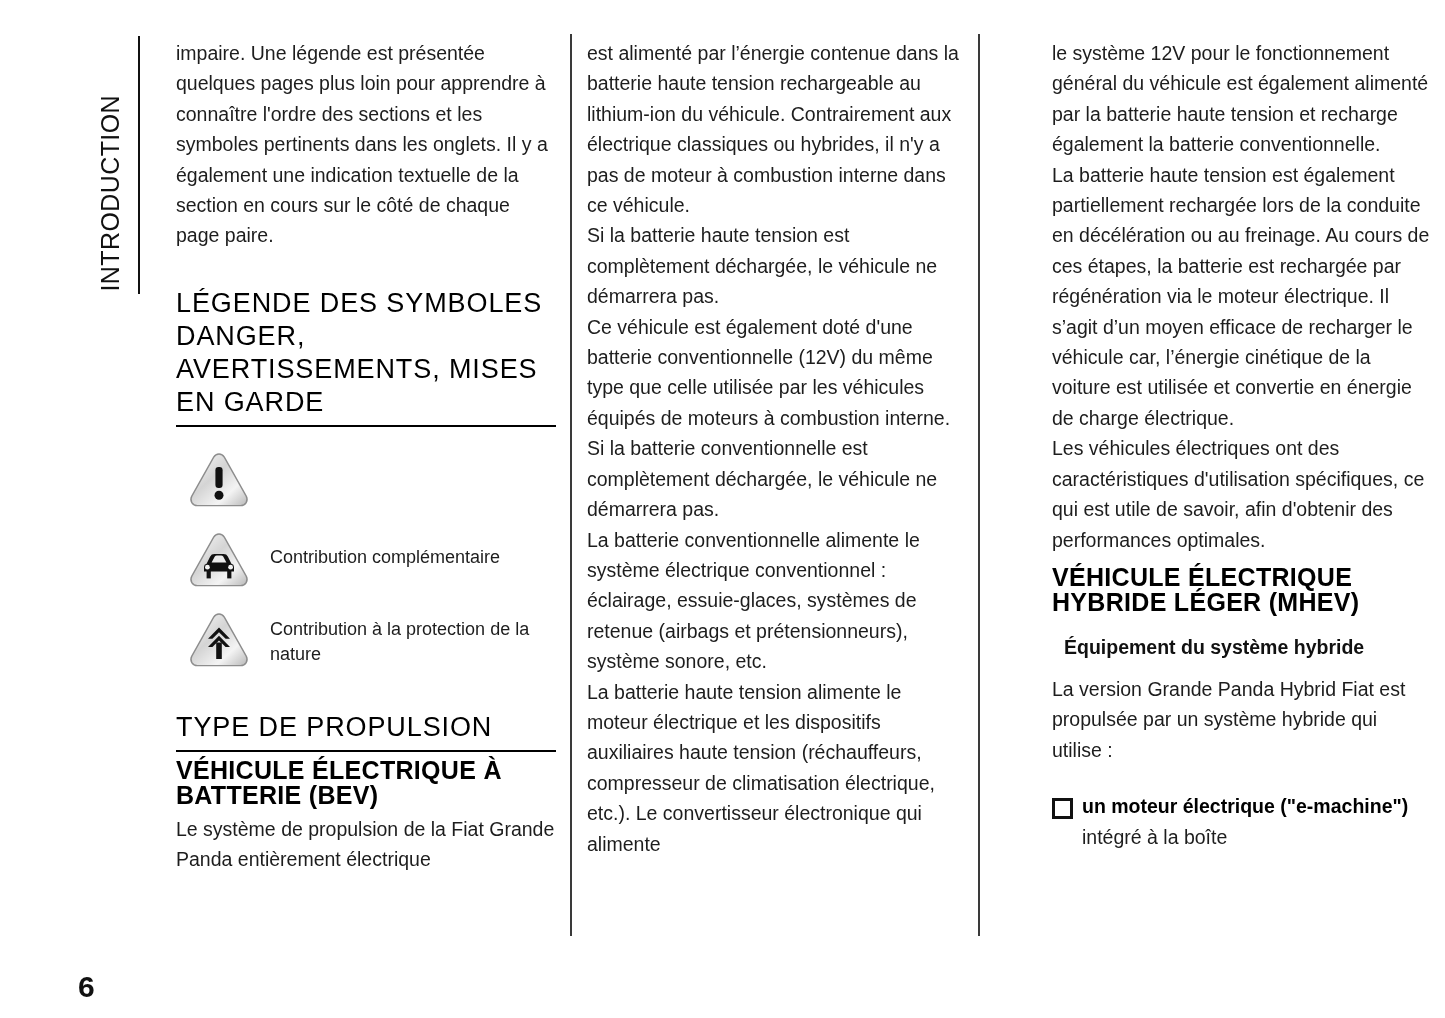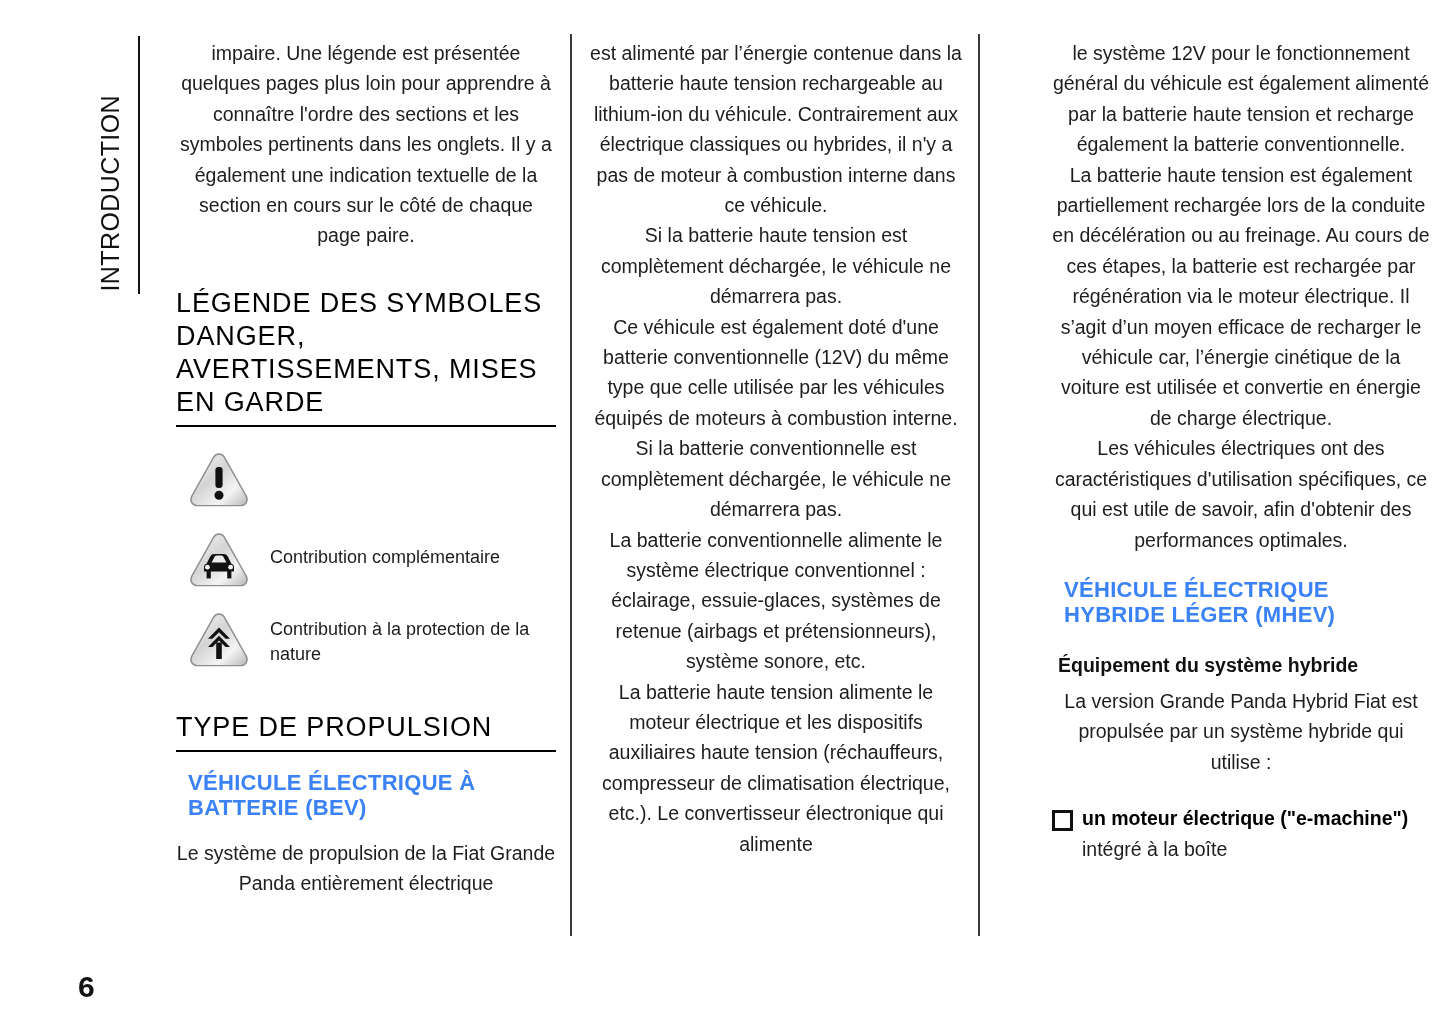--- a/index.html
+++ b/index.html
@@ -69,49 +69,49 @@
     top: 34px;
     width: 1.6px;
     height: 902px;
     background: #3a3a3a;
   }
   .divider-1 { left: 570px; }
   .divider-2 { left: 978px; }
 
   p.body-text {
     margin: 0;
-    text-align: center;
+    text-align: left;
   }
 
   
   .h-major {
     margin: 0;
     font-size: 27px;
     line-height: 33px;
     font-weight: 400;
     letter-spacing: 0.9px;
     color: #000;
     text-transform: none;
   }
   .rule-under {
     border: 0;
     border-top: 2.6px solid #000;
     margin: 6px 0 0 0;
     width: 100%;
   }
   .h-sub {
-    margin: 12px;
-    font-size: 22px;
+    margin: 0;
+    font-size: 25px;
     line-height: 25px;
     font-weight: 800;
     letter-spacing: 0.3px;
-    color: #3b82f6;
+    color: #000000;
   }
   .h-sub-bold {
-    margin: 6px;
+    margin: 12px;
     font-size: 19.5px;
     line-height: 29px;
     font-weight: bold;
     color: #111;
   }
 
   .spacer-lg { height: 36px; }
   .spacer-md { height: 22px; }
   .spacer-sm { height: 10px; }
   .spacer-xs { height: 6px; }

